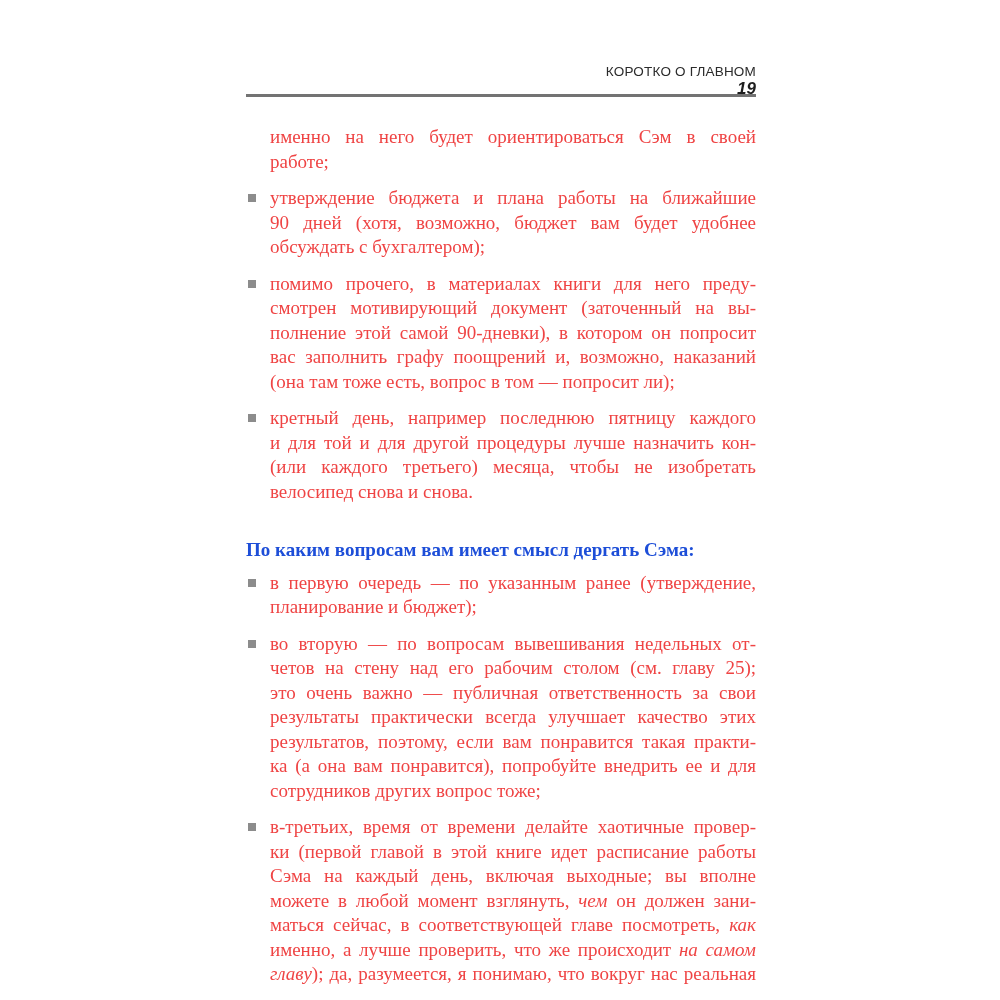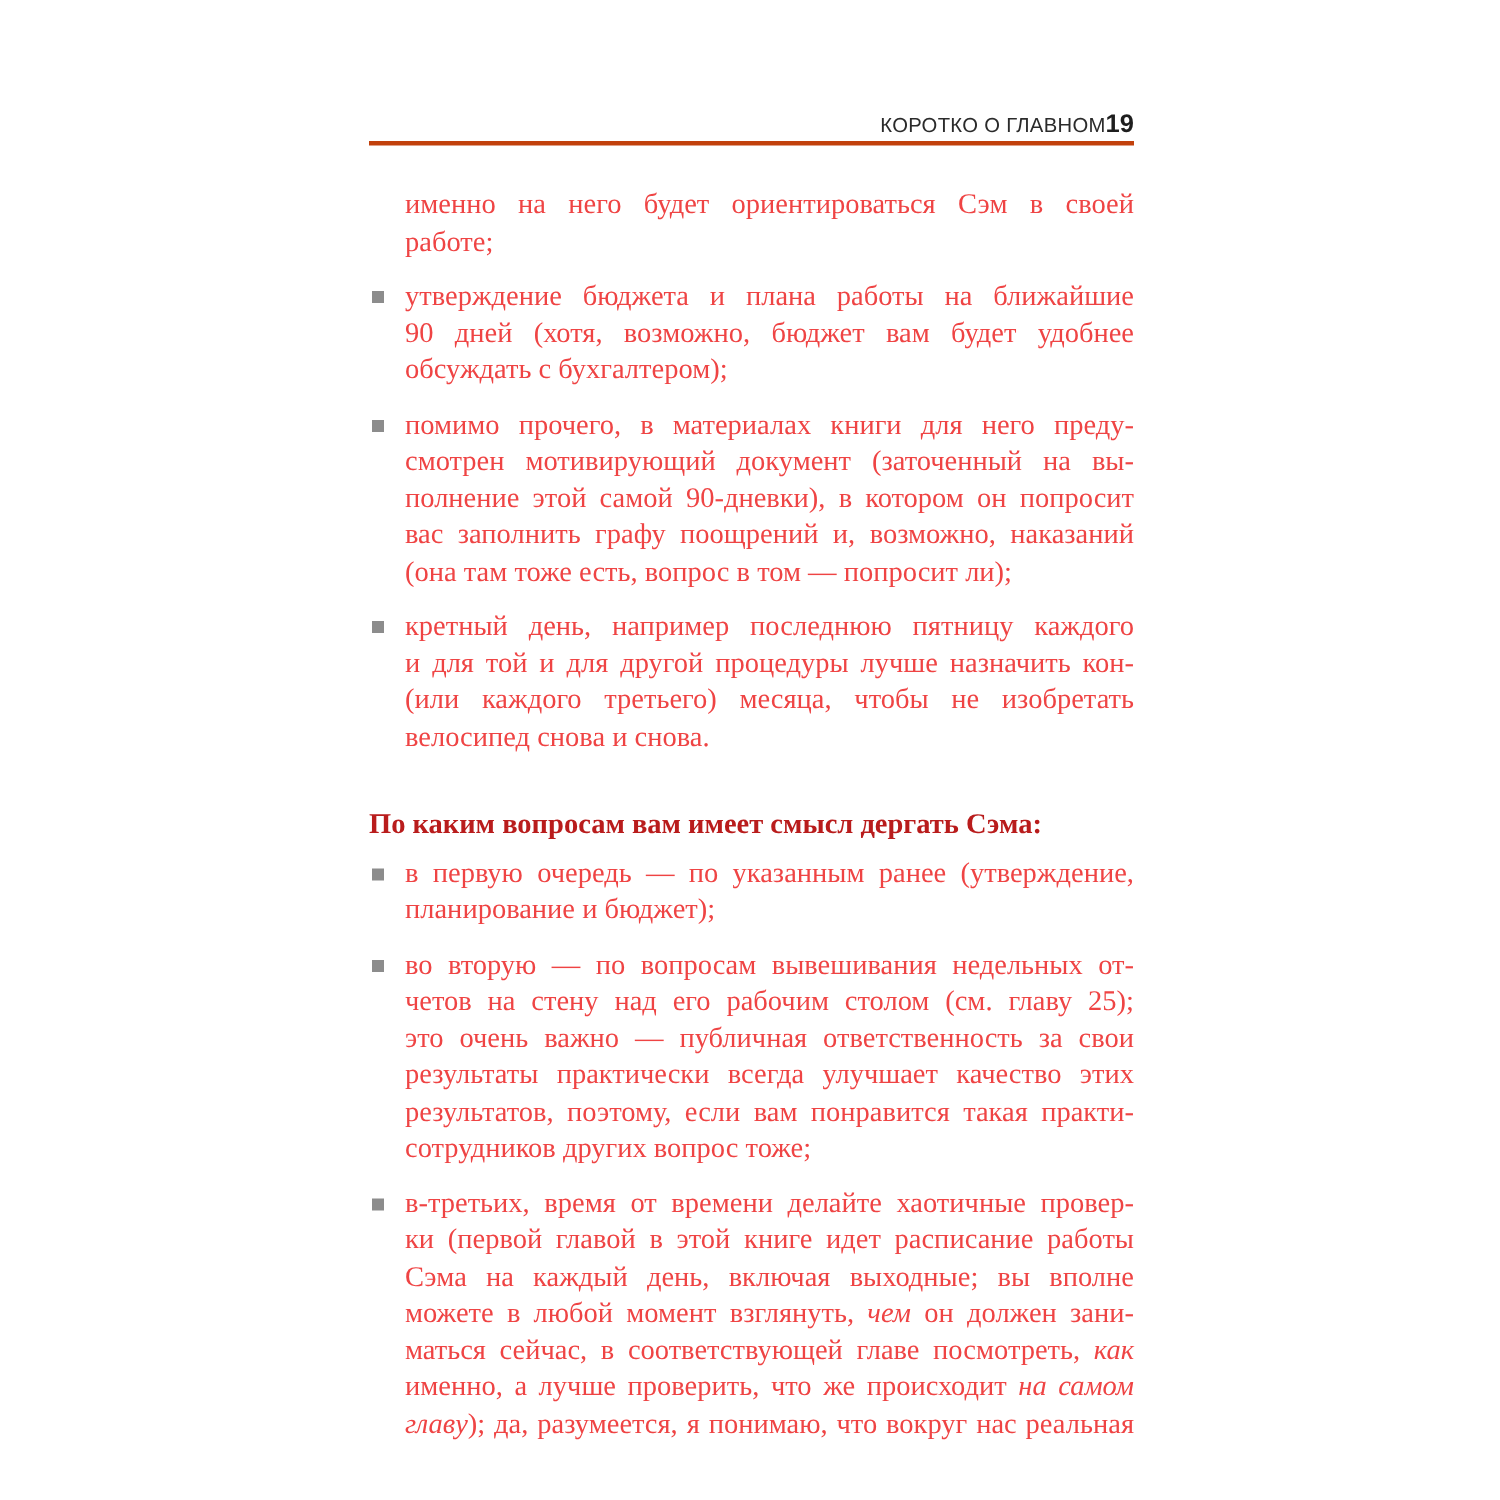--- a/index.html
+++ b/index.html
@@ -14,40 +14,42 @@
       overflow: hidden;
     }
     .page {
       position: absolute;
       left: 246px;
       top: 64px;
       width: 510px;
     }
     .running-head {
       display: flex;
-      justify-content: flex-end;
+      justify-content: flex-start;
       align-items: flex-end;
       height: 28px;
-      border-bottom: 3px solid #c2410c;
+      border-bottom: 3px solid #737373;
       padding-bottom: 2px;
+      flex-direction: column;
     }
     .head-title {
       font-family: "Liberation Sans", sans-serif;
       font-size: 13.5px;
       color: #2b2b2b;
       letter-spacing: 0.2px;
       line-height: 16px;
     }
     .page-number {
       font-family: "Liberation Sans", sans-serif;
       font-weight: bold;
       font-size: 17px;
       color: #1e1e1e;
       line-height: 18px;
       margin-right: 0px;
+      font-style: italic;
     }
     .body-text {
       font-family: "Liberation Serif", serif;
       font-size: 19px;
       line-height: 24.5px;
       color: #ef4444;
       text-align: justify;
     }
     .continuation {
       margin-top: 28px;
@@ -69,21 +71,21 @@
       top: 8px;
       width: 8px;
       height: 8px;
       background: #8c8c8c;
     }
     .section-heading {
       font-family: "Liberation Serif", serif;
       font-weight: bold;
       font-size: 19px;
       line-height: 24.5px;
-      color: #b91c1c;
+      color: #1d4ed8;
       margin-top: 34px;
       margin-bottom: 0;
     }
     .section-heading + .list .list-item:first-child {
       margin-top: 8px;
     }
     .line { display: block; text-align: justify; text-align-last: justify; }
     .line.last { text-align-last: left; }
     em { font-style: italic; margin-top: 23px; }
   </style>
@@ -134,20 +136,21 @@
       <span class="line">в первую очередь — по указанным ранее (утверждение,</span>
       <span class="line last">планирование и бюджет);</span>
     </li>
     <li class="list-item">
       <span class="bullet" style="background: rgb(140, 140, 140);"></span>
       <span class="line">во вторую — по вопросам вывешивания недельных от-</span>
       <span class="line">четов на стену над его рабочим столом (см. главу 25);</span>
       <span class="line">это очень важно — публичная ответственность за свои</span>
       <span class="line">результаты практически всегда улучшает качество этих</span>
       <span class="line">результатов, поэтому, если вам понравится такая практи-</span>
+      <span class="line">ка (а она вам понравится), попробуйте внедрить ее и для</span>
       <span class="line last">сотрудников других вопрос тоже;</span>
     </li>
     <li class="list-item">
       <span class="bullet" style="background: rgb(140, 140, 140);"></span>
       <span class="line">в-третьих, время от времени делайте хаотичные провер-</span>
       <span class="line">ки (первой главой в этой книге идет расписание работы</span>
       <span class="line">Сэма на каждый день, включая выходные; вы вполне</span>
       <span class="line"><span>можете в любой момент взглянуть, </span><em>чем</em><span> он должен зани-</span></span>
       <span class="line"><span>маться сейчас, в соответствующей главе посмотреть, </span><em>как</em></span>
       <span class="line"><span>именно, а лучше проверить, что же происходит </span><em>на самом</em></span>

